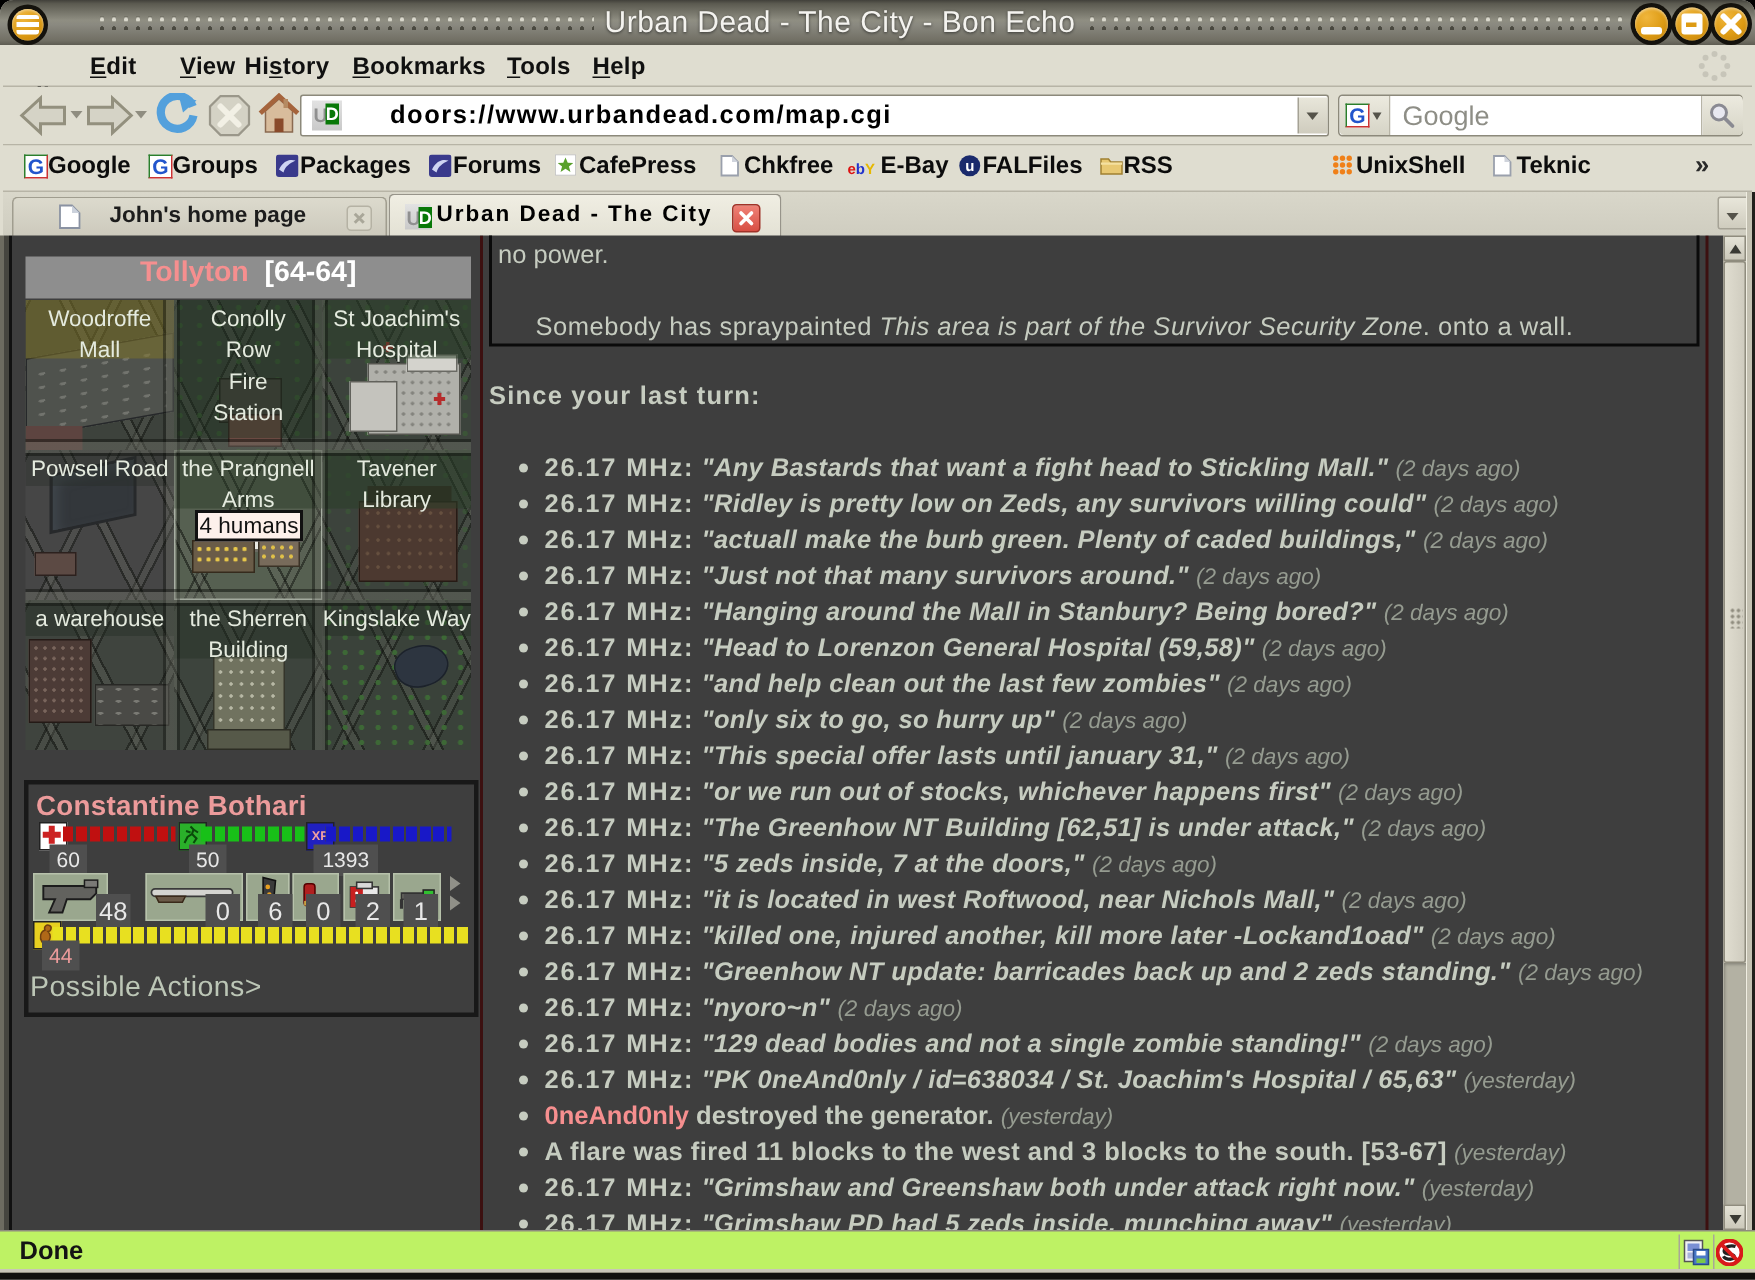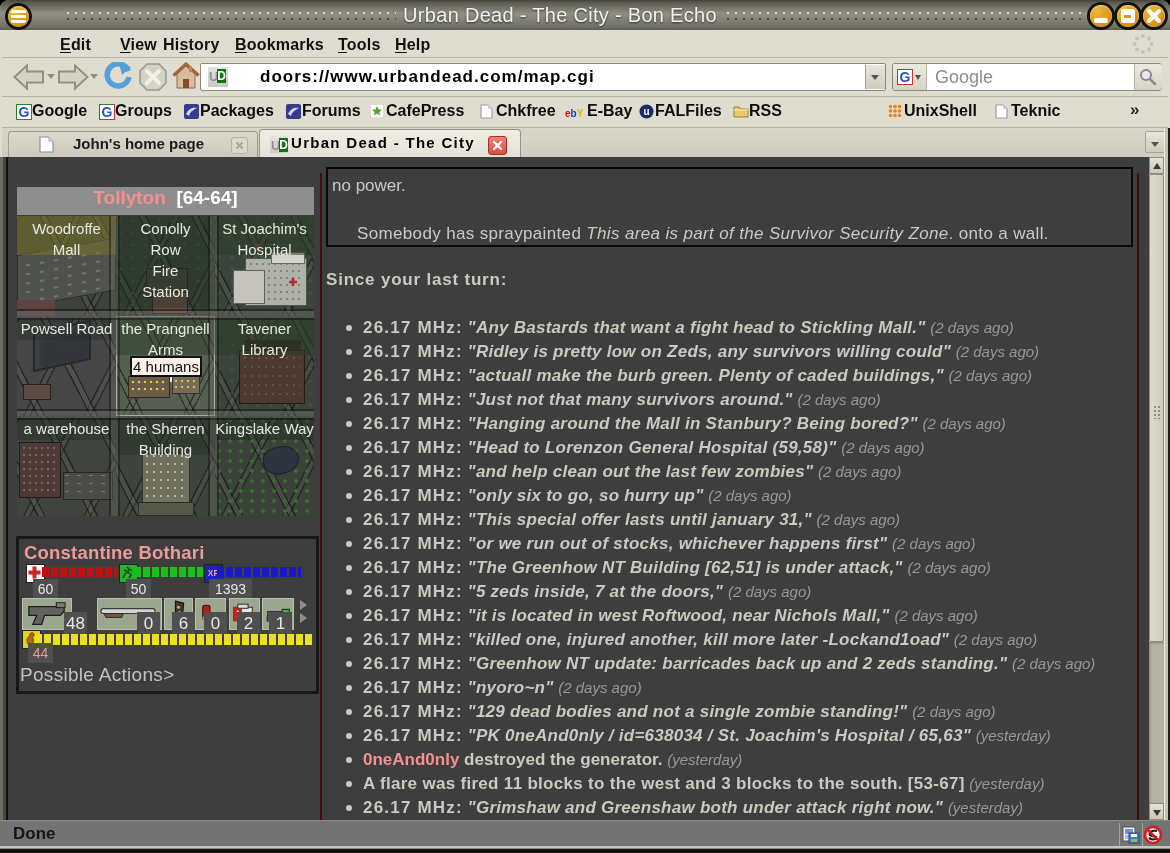--- a/index.html
+++ b/index.html
@@ -45,25 +45,25 @@
 #frameR{position:absolute;left:1164px;top:128px;width:6px;height:692px;background:linear-gradient(90deg,#f0eee2 0 1px,#c4c1b2 1px 4px,#201f1b 4px 6px);}
 #viewport{position:absolute;left:8px;top:157px;width:1141px;height:663px;background:#3E3E3E;overflow:hidden;}
 
 #sbar{position:absolute;left:1149px;top:157px;width:15px;height:663px;background:#cbc8ba;}
 .sbtn{position:absolute;left:0;width:15px;height:17px;background:linear-gradient(#e4e2d6,#cbc8ba);border:1px solid #8f8c7e;box-sizing:border-box;}
 #sthumb{position:absolute;left:0;top:17px;width:15px;height:468px;background:linear-gradient(90deg,#e0ddd0,#cfccbf);border:1px solid #8f8c7e;box-sizing:border-box;border-radius:2px;}
 #strough{position:absolute;left:0;top:485px;width:15px;height:161px;background:#b3b1a3;box-shadow:inset 1px 1px 2px rgba(0,0,0,.25);}
 .tri-u{width:0;height:0;border-left:4px solid transparent;border-right:4px solid transparent;border-bottom:6px solid #3a3a34;position:absolute;left:3px;top:5px;}
 .tri-d{width:0;height:0;border-left:4px solid transparent;border-right:4px solid transparent;border-top:6px solid #3a3a34;position:absolute;left:3px;top:6px;}
 
-#statusbar{position:absolute;left:0;top:820px;width:1170px;height:27px;background:#737373;border-top:1px solid #8f8c7e;}
+#statusbar{position:absolute;left:0;top:820px;width:1170px;height:27px;background:#bef264;border-top:1px solid #8f8c7e;}
 #statusbar .inner{position:absolute;left:2px;top:1px;width:1160px;height:26px;border-bottom:1px solid #f2f0e5;}
 #done{position:absolute;left:13px;top:3px;font-size:17px;font-weight:700;color:#141414;}
 
-#page{position:absolute;left:0;top:16px;width:1141px;height:663px;color:#c6ccc0;}
+#page{position:absolute;left:0;top:0;width:1141px;height:663px;color:#c6ccc0;}
 .vline{position:absolute;top:0;height:663px;width:2px;background:#3c1010;}
 
 #maphead{position:absolute;left:9px;top:14px;width:297px;height:28px;background:#8e8e8e;text-align:center;font-weight:700;font-size:19px;color:#fff;}
 #maphead .pink{color:#f68f8f;}
 #mapgrid{position:absolute;left:9px;top:43px;width:297px;height:300px;}
 .cell{position:absolute;width:99px;height:100px;overflow:hidden;}
 .cl{position:absolute;left:0;top:0;width:100%;text-align:center;font-size:15px;line-height:21px;color:#e4eade;padding-top:2px;z-index:3;white-space:nowrap;}
 .band{position:absolute;left:0;top:0;width:100%;background:rgba(42,62,40,.55);}
 
 #panel{position:absolute;left:8px;top:363px;width:297px;height:152px;border:3px solid #181818;background:#3E3E3E;}

